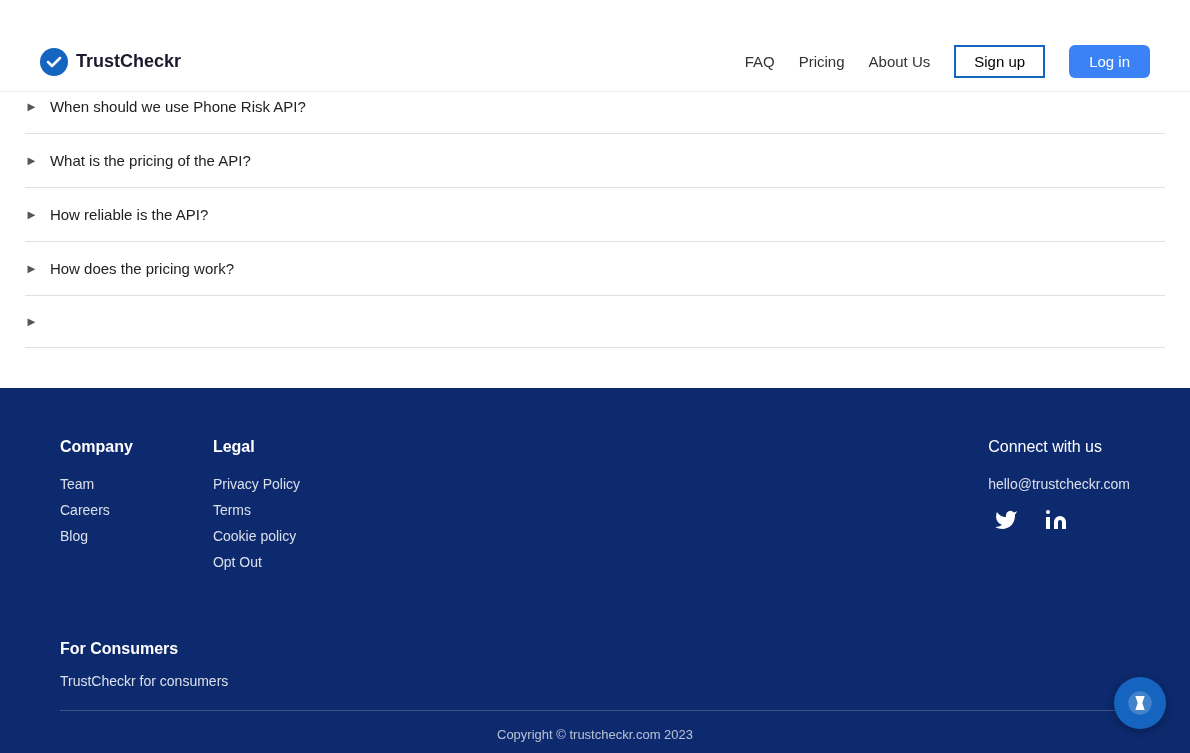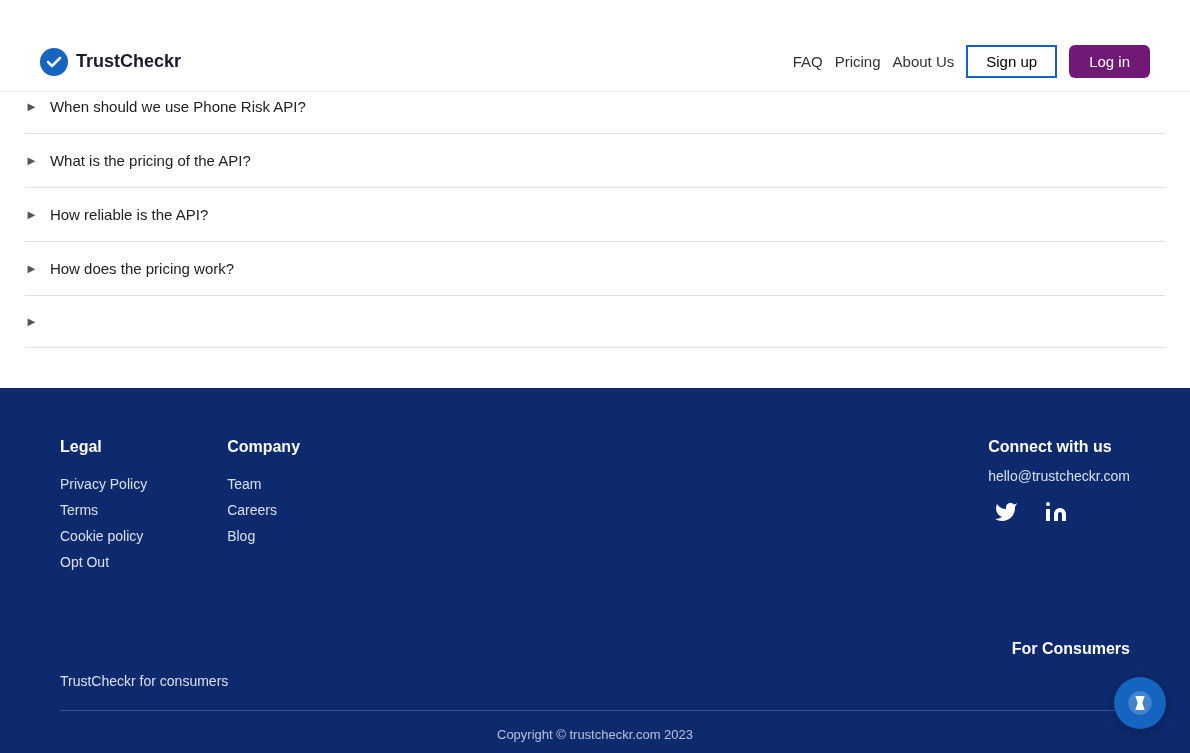--- a/index.html
+++ b/index.html
@@ -28,39 +28,39 @@
       color: #1a1a2e;
       text-decoration: none;
     }
     .nav-logo-icon {
       width: 28px;
       height: 28px;
     }
     .nav-links {
       display: flex;
       align-items: center;
-      gap: 12px;
+      gap: 24px;
     }
     .nav-link {
       color: #333;
       text-decoration: none;
       font-size: 15px;
       cursor: pointer;
     }
     .nav-btn-signup {
       border: 2px solid #1565c0;
       color: #000000;
       background: #fff;
       padding: 6px 18px;
       border-radius: 0;
       font-size: 15px;
       cursor: pointer;
     }
     .nav-btn-login {
-      background: #701a75;
+      background: #3b82f6;
       color: #fff;
       border: none;
       padding: 8px 20px;
       border-radius: 6px;
       font-size: 15px;
       cursor: pointer;
     }
 
     
     .faq-section {
@@ -111,22 +111,22 @@
       text-decoration: none;
       font-size: 14px;
       margin-bottom: 10px;
       cursor: pointer;
     }
     .connect-col {
       margin-left: auto;
     }
     .connect-col h3 {
       font-size: 16px;
-      font-weight: 700;
-      margin-bottom: 12px;
+      font-weight: 400;
+      margin-bottom: 20px;
     }
     .connect-email {
       color: rgba(255,255,255,0.85);
       font-size: 14px;
       margin-bottom: 18px;
     }
     .social-icons {
       display: flex;
       gap: 14px;
       align-items: center;
@@ -146,21 +146,20 @@
     }
 
     .footer-consumers {
       padding: 20px 0 0 0;
     }
     .footer-consumers h3 {
       font-size: 16px;
       font-weight: 600;
       margin-bottom: 14px;
       color: #fff;
-      text-align: right;
     }
     .footer-consumers a {
       color: rgba(255,255,255,0.85);
       text-decoration: none;
       font-size: 14px;
     }
 
     .footer-bottom {
       border-top: 1px solid rgba(255,255,255,0.2);
       margin-top: 20px;
@@ -230,32 +229,32 @@
   </div>
   <div class="faq-item">
     <span class="faq-chevron">►</span>
   </div>
 </section>
 
 <footer class="footer">
   <div class="footer-top">
 
     <div class="footer-col">
+      <h3>Company</h3>
+      <a>Team</a>
+      <a>Careers</a>
+      <a>Blog</a>
+    </div>
+
+    <div class="footer-col">
       <h3>Legal</h3>
       <a>Privacy Policy</a>
       <a>Terms</a>
       <a>Cookie policy</a>
       <a>Opt Out</a>
-    </div>
-
-    <div class="footer-col">
-      <h3>Company</h3>
-      <a>Team</a>
-      <a>Careers</a>
-      <a>Blog</a>
     </div>
 
     <div class="footer-col connect-col">
       <h3>Connect with us</h3>
       <p class="connect-email">hello@trustcheckr.com</p>
       <div class="social-icons">
         <div class="social-icon">
           <svg viewBox="0 0 24 24">
               <path d="M23 3a10.9 10.9 0 01-3.14 1.53A4.48 4.48 0 0012 8v1A10.66 10.66 0 013 4s-4 9 5 13a11.64 11.64 0 01-7 2c9 5 20 0 20-11.5a4.5 4.5 0 00-.08-.83A7.72 7.72 0 0023 3z"></path>
             </svg>

